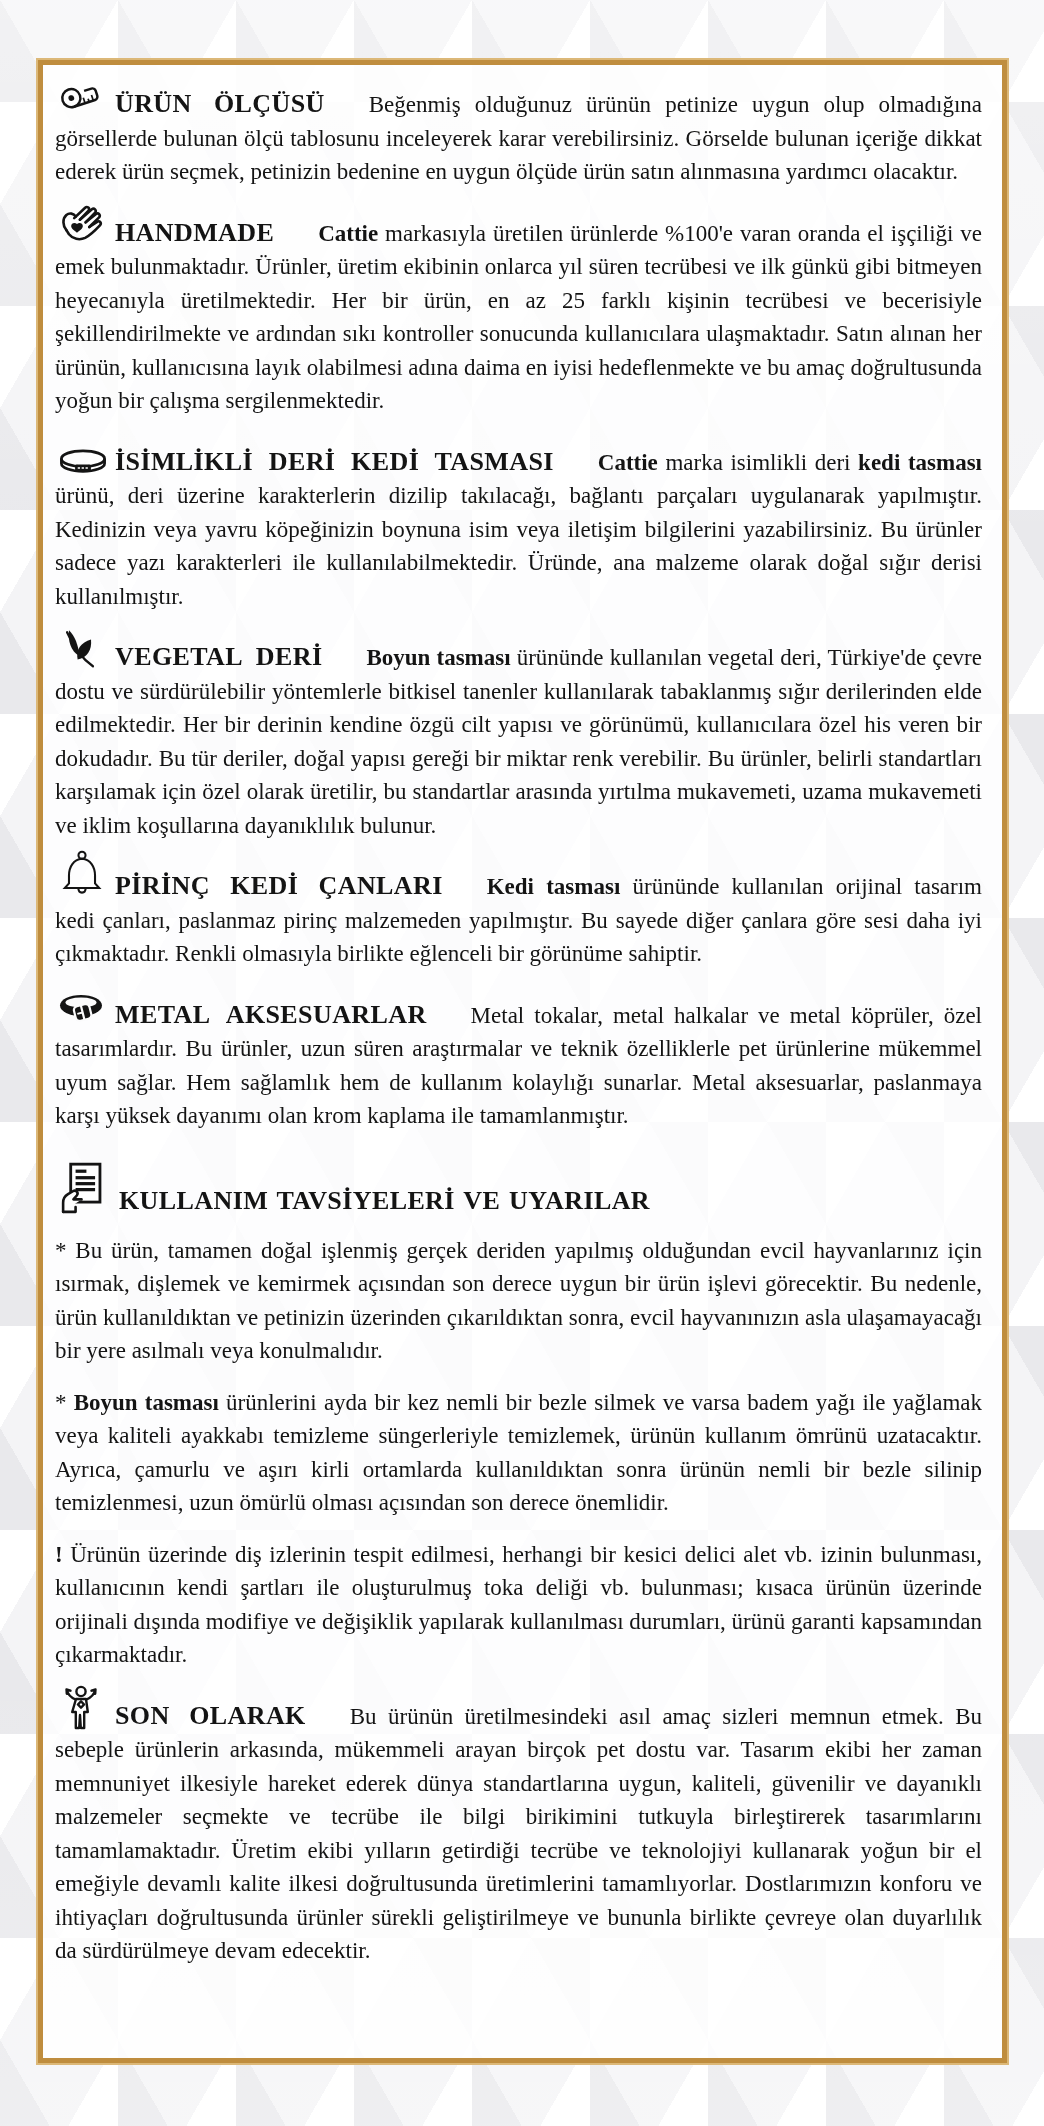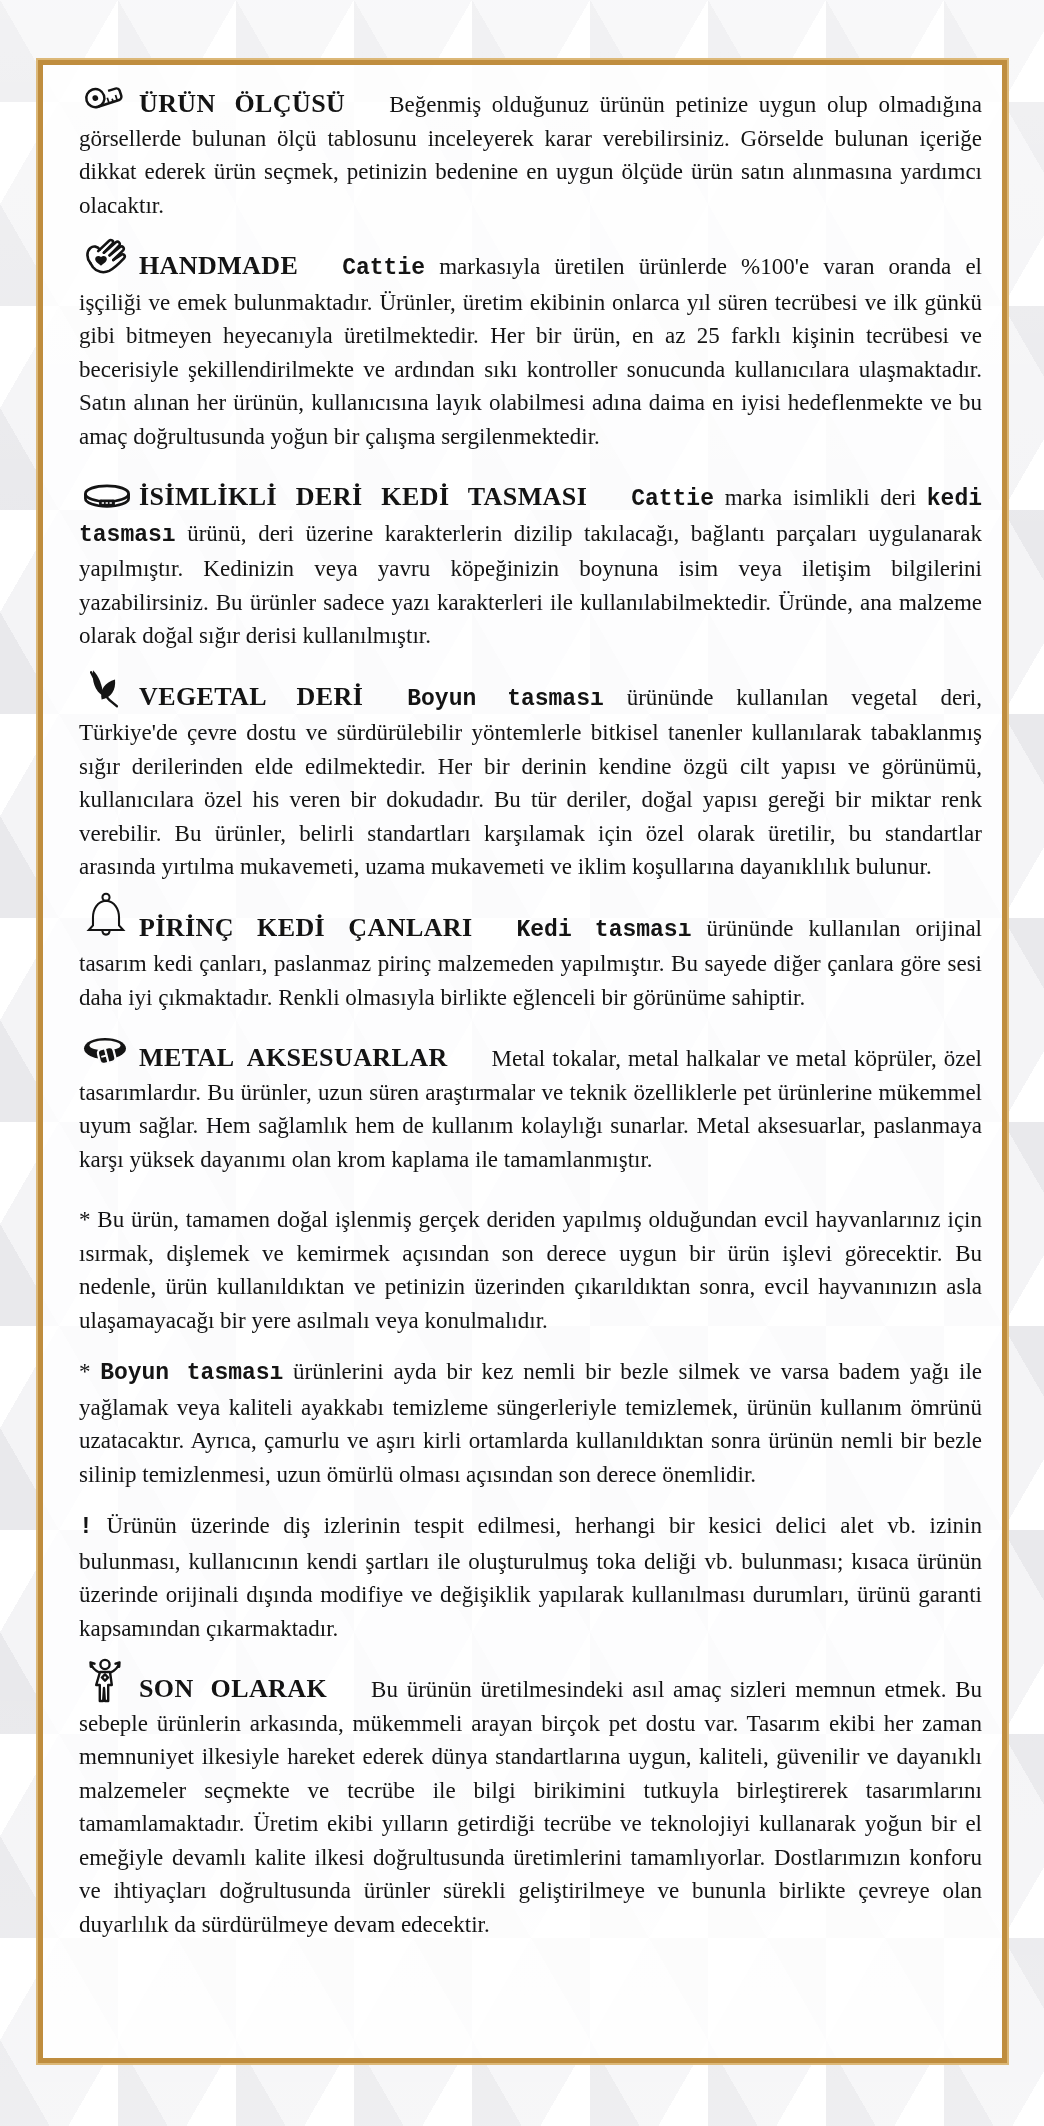--- a/index.html
+++ b/index.html
@@ -24,31 +24,31 @@
   
   .frame{
     position:absolute;left:38px;top:60px;width:969px;height:2003px;
     box-sizing:border-box;
     border:5px solid #bf8d3e;
     outline:2px solid #dcb878;
     background:rgba(255,255,255,.82);
   }
   .content{
     position:relative;height:100%;box-sizing:border-box;
-    padding:14px 20px 0 36px;
+    padding:14px 20px 0 12px;
     overflow:hidden;
     text-align:justify;
   }
   .sec{position:relative;margin-top:27px;}
   .sec:first-child{margin-top:8px;}
   .para{margin:0;font-size:23px;line-height:33.5px;}
   .lead{text-indent:60px;}
   .title{font-weight:700;font-size:26px;letter-spacing:.4px;word-spacing:7px;}
   .gap{display:inline-block;width:44px;}
-  b{font-weight:700;font-family:Liberation Mono, monospace;}
+  b{font-weight:700;}
   
   .sec>.icon{position:absolute;left:2px;top:-6px;width:46px;height:46px;display:block;}
   .icon svg{width:100%;height:100%;display:block;}
   .s-tape>.icon{width:48px;height:46px;top:-10px;}
   .s-hands>.icon{width:50px;height:50px;top:-14px;}
   .s-collar>.icon{width:52px;height:40px;top:0px;}
   .s-leaf>.icon{width:46px;height:48px;top:-14px;}
   .s-bell>.icon{width:50px;height:56px;top:-22px;}
   .s-buckle>.icon{width:48px;height:44px;top:-8px;}
   .s-person>.icon{width:48px;height:52px;top:-16px;}
@@ -184,20 +184,28 @@
     <section class="sec s-buckle">
       <span class="icon">
           <svg>
             <use href="#buckle-icon"></use>
           </svg>
         </span>
       <p class="para lead"><span class="title">METAL AKSESUARLAR</span><span class="gap"></span><span class="rich"><span>Metal tokalar, metal halkalar ve metal köprüler, özel tasarımlardır. Bu ürünler, uzun süren araştırmalar ve teknik özelliklerle pet ürünlerine mükemmel uyum sağlar. Hem sağlamlık hem de kullanım kolaylığı sunarlar. Metal aksesuarlar, paslanmaya karşı yüksek dayanımı olan krom kaplama ile tamamlanmıştır.</span></span></p>
     </section>
 
     <section class="sec own">
+      <div class="heading-line">
+        <span class="icon">
+            <svg>
+              <use href="#document-hand-icon"></use>
+            </svg>
+          </span>
+        <span class="title">KULLANIM TAVSİYELERİ VE UYARILAR</span>
+      </div>
       <p class="para"><span class="rich"><span>* Bu ürün, tamamen doğal işlenmiş gerçek deriden yapılmış olduğundan evcil hayvanlarınız için ısırmak, dişlemek ve kemirmek açısından son derece uygun bir ürün işlevi görecektir. Bu nedenle, ürün kullanıldıktan ve petinizin üzerinden çıkarıldıktan sonra, evcil hayvanınızın asla ulaşamayacağı bir yere asılmalı veya konulmalıdır.</span></span></p>
       <p class="para"><span class="rich"><span>* </span><b>Boyun tasması</b><span> ürünlerini ayda bir kez nemli bir bezle silmek ve varsa badem yağı ile yağlamak veya kaliteli ayakkabı temizleme süngerleriyle temizlemek, ürünün kullanım ömrünü uzatacaktır. Ayrıca, çamurlu ve aşırı kirli ortamlarda kullanıldıktan sonra ürünün nemli bir bezle silinip temizlenmesi, uzun ömürlü olması açısından son derece önemlidir.</span></span></p>
       <p class="para"><span class="rich"><b>!</b><span> Ürünün üzerinde diş izlerinin tespit edilmesi, herhangi bir kesici delici alet vb. izinin bulunması, kullanıcının kendi şartları ile oluşturulmuş toka deliği vb. bulunması; kısaca ürünün üzerinde orijinali dışında modifiye ve değişiklik yapılarak kullanılması durumları, ürünü garanti kapsamından çıkarmaktadır.</span></span></p>
     </section>
 
     <section class="sec s-person">
       <span class="icon">
           <svg>
             <use href="#person-icon"></use>
           </svg>

